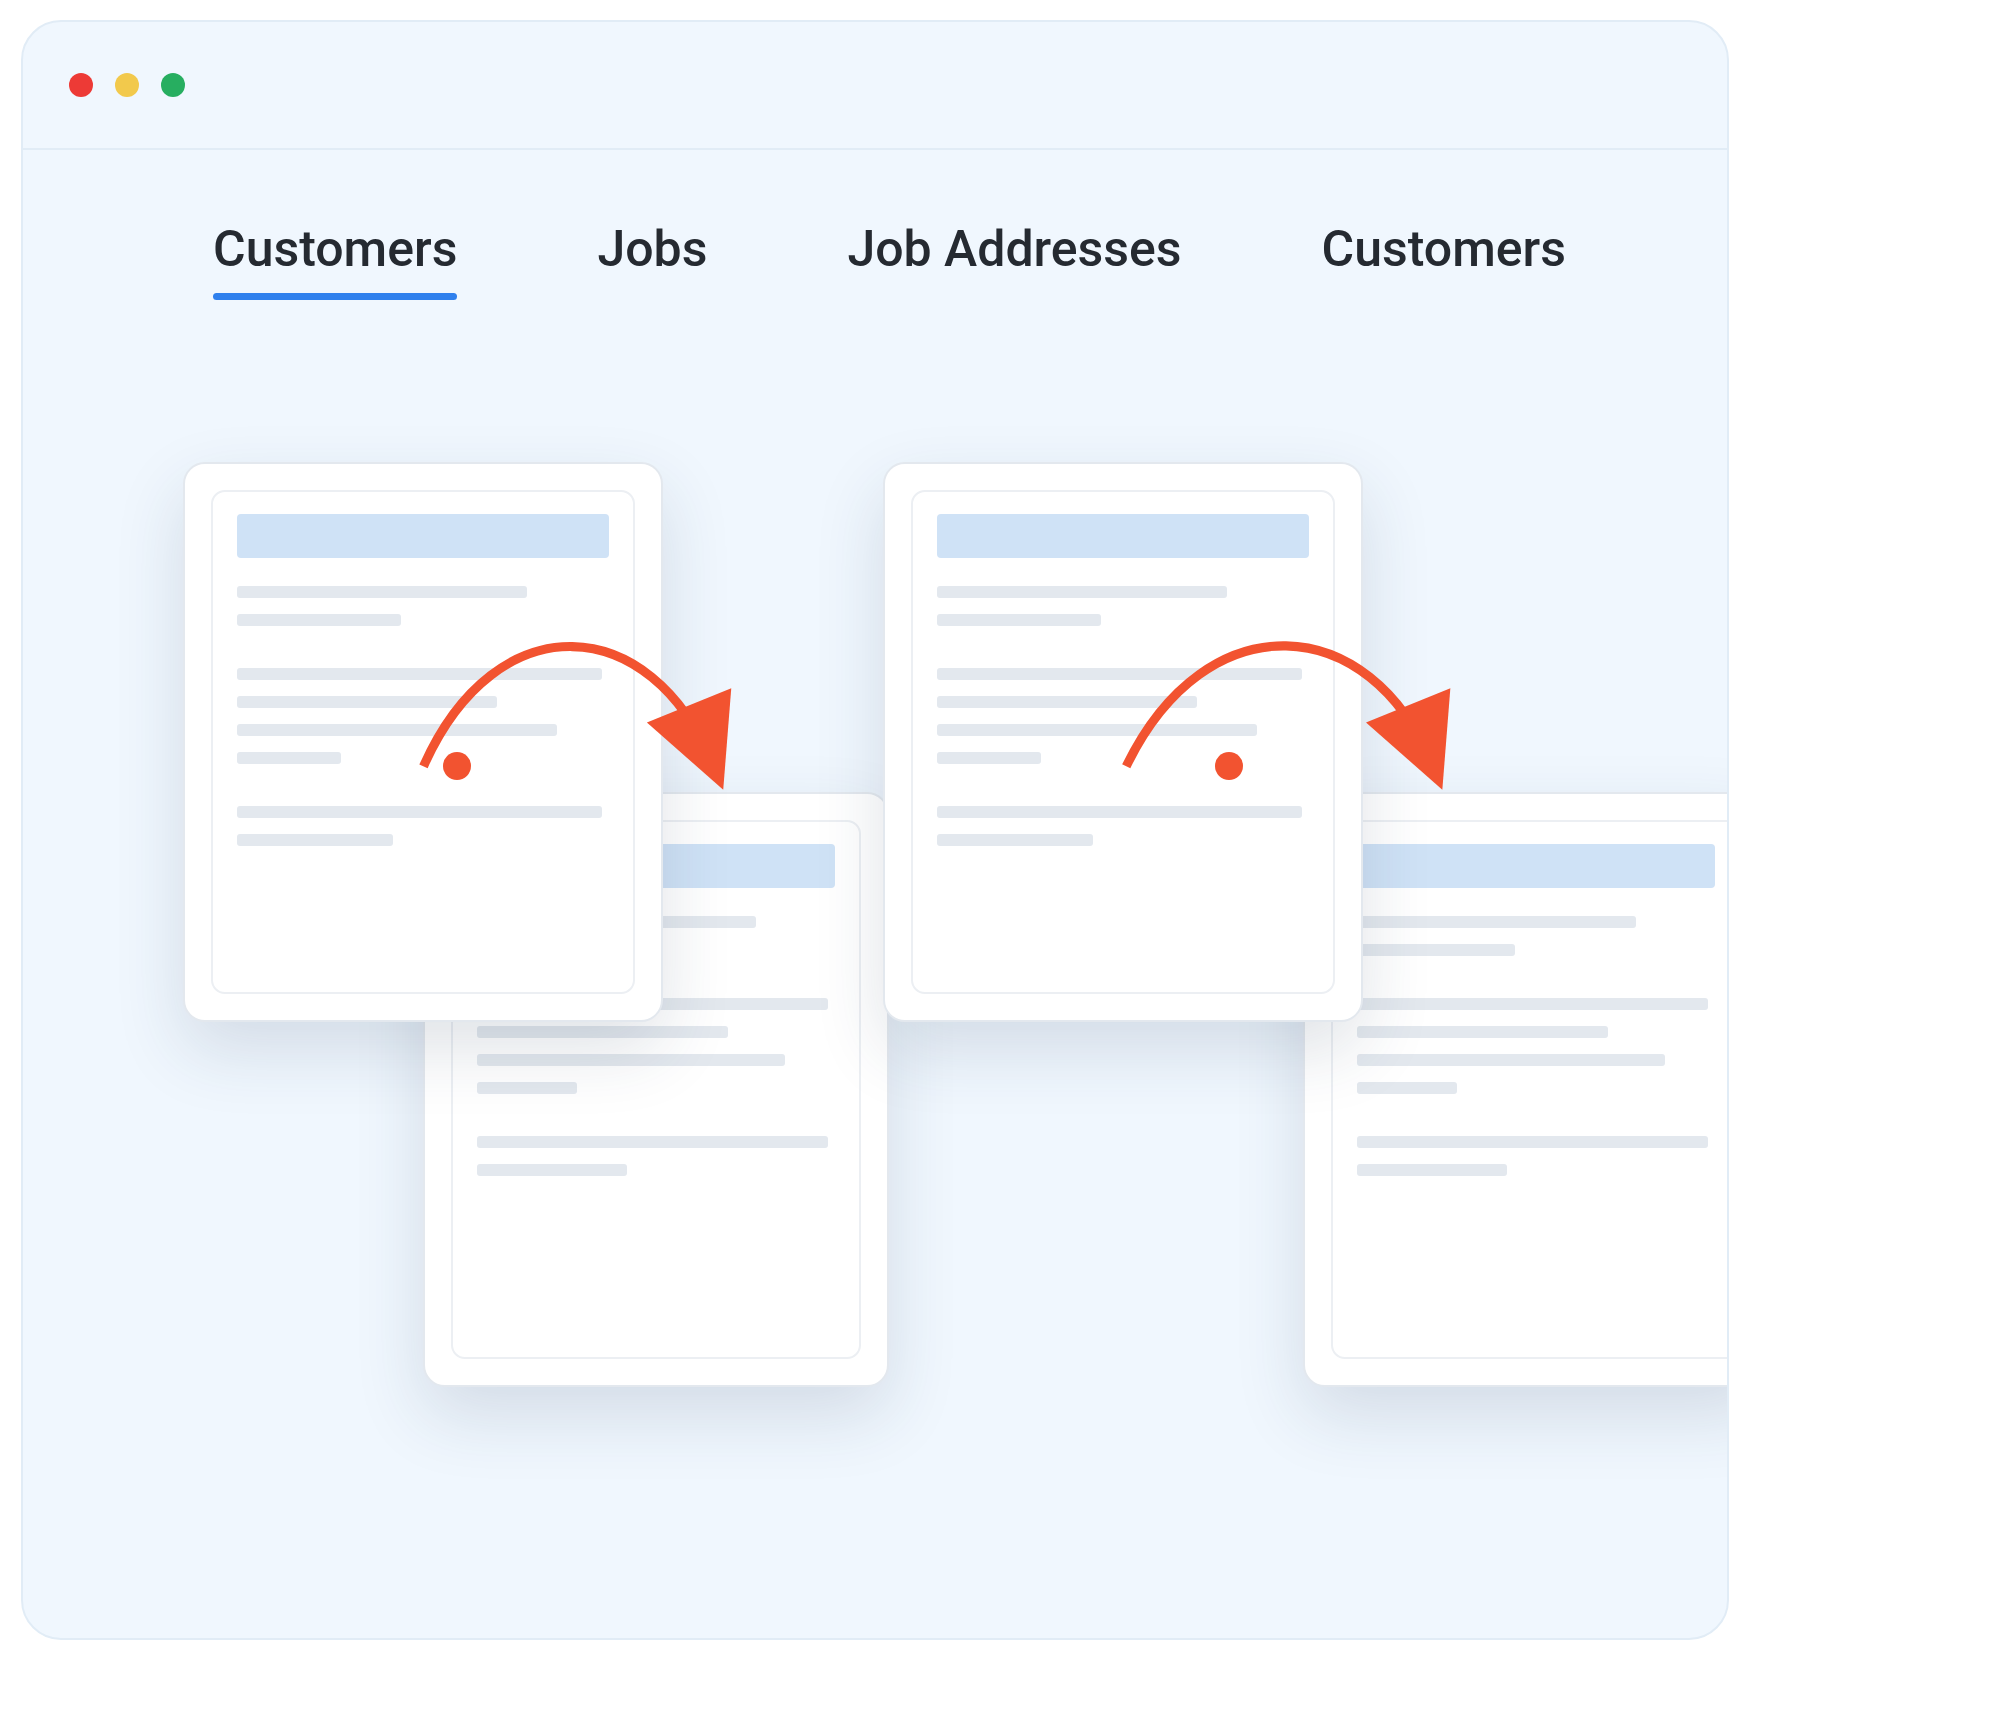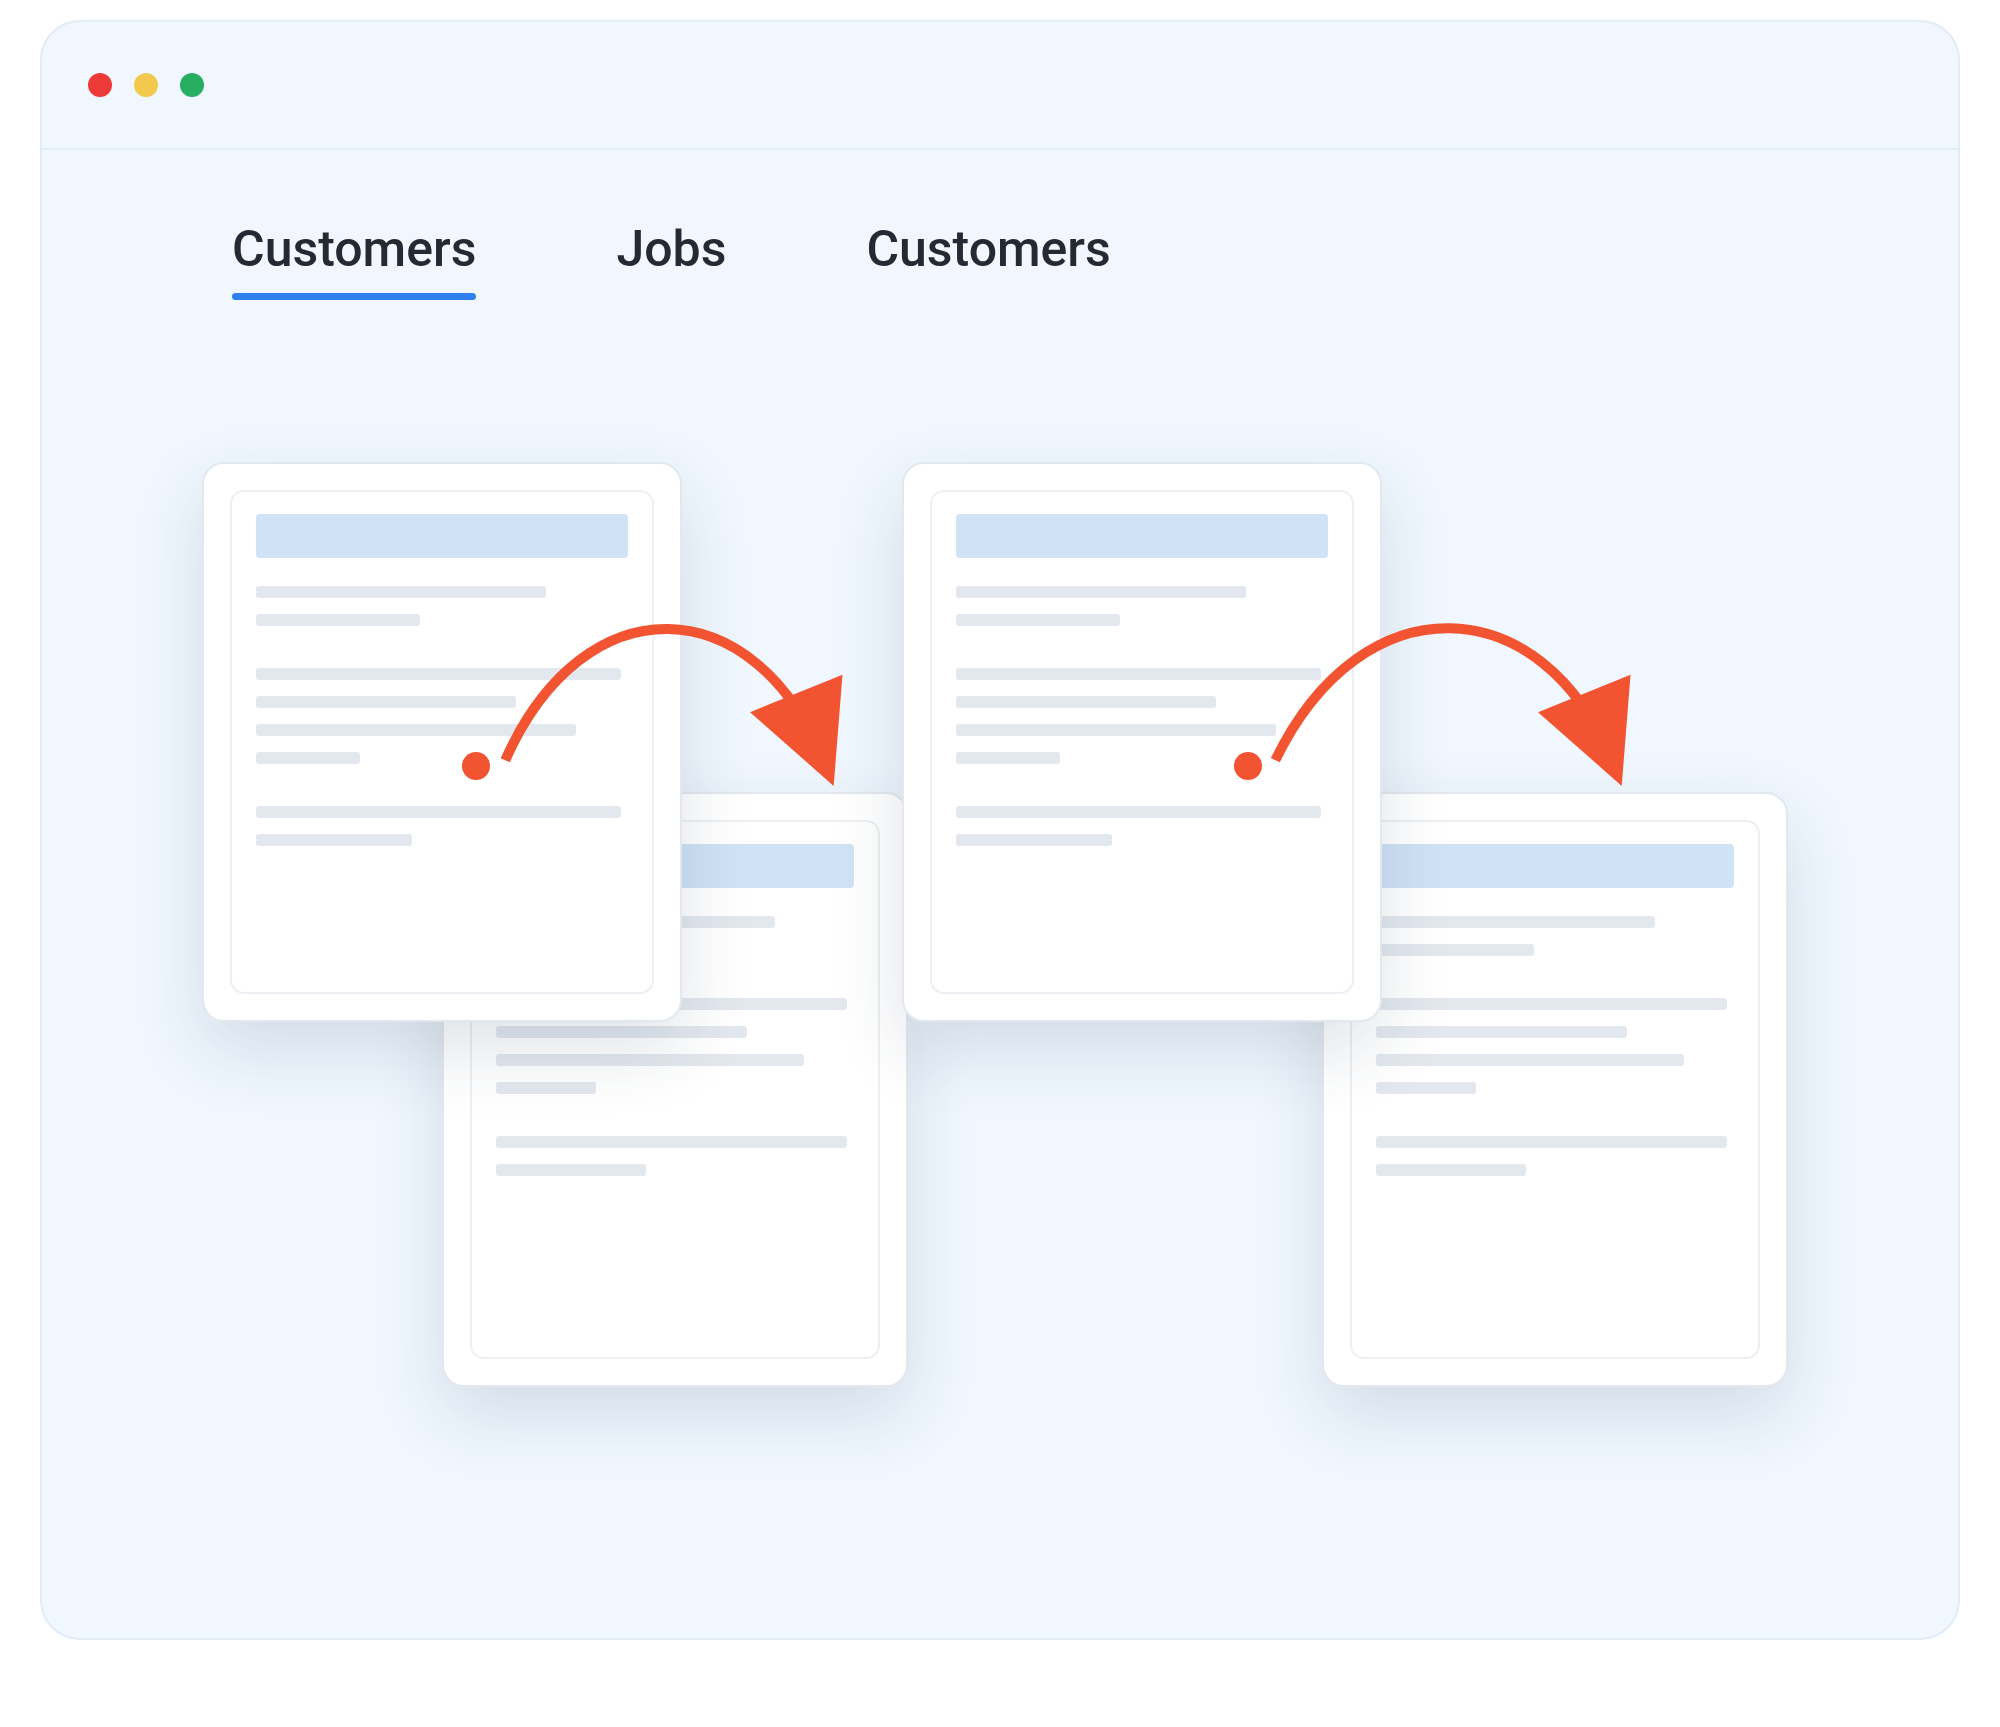--- a/index.html
+++ b/index.html
@@ -11,23 +11,23 @@
     align-items: flex-start;
     justify-content: center;
   }
   .stage {
     width: 2000px;
     height: 1727px;
     position: relative;
   }
   .window {
     position: absolute;
-    left: 40px;
+    left: 21px;
     top: 20px;
-    width: 1920px;
+    width: 1708px;
     height: 1620px;
     background: #F0F7FE;
     border: 2px solid #E1ECF6;
     border-radius: 40px;
     overflow: hidden;
   }
   .titlebar {
     height: 128px;
     border-bottom: 2px solid #E1ECF6;
     display: flex;
@@ -128,20 +128,21 @@
 
     <div class="titlebar">
       <div class="traffic-dot dot-red"></div>
       <div class="traffic-dot dot-yellow"></div>
       <div class="traffic-dot dot-green"></div>
     </div>
 
     <div class="tabs">
       <div class="tab active"><span>Customers</span></div>
       <div class="tab"><span>Jobs</span></div>
+      <div class="tab"><span>Job Addresses</span></div>
       <div class="tab"><span>Customers</span></div>
     </div>
 
     <div class="doc doc-b">
       <div class="inner">
         <div class="header-bar"></div>
         <div class="line" style="width:78%"></div>
         <div class="line" style="width:44%"></div>
         <div class="gap"></div>
         <div class="line" style="width:98%"></div>

